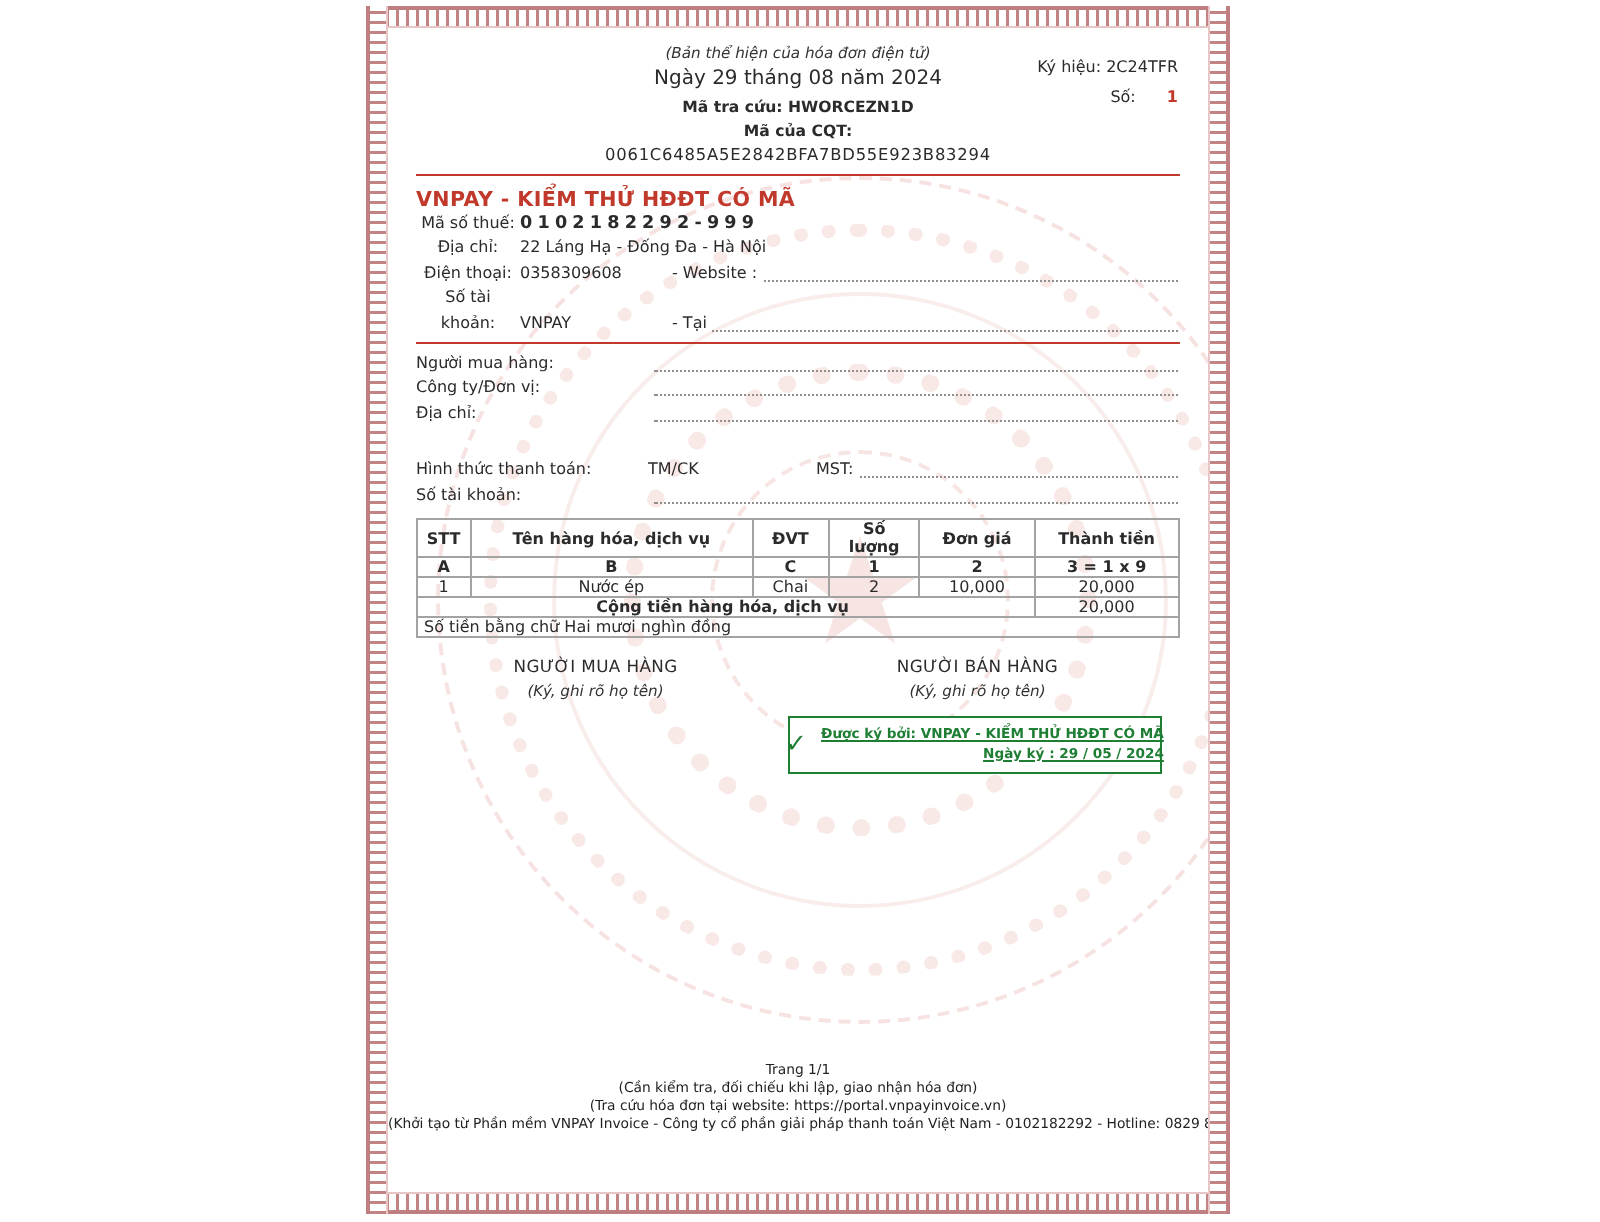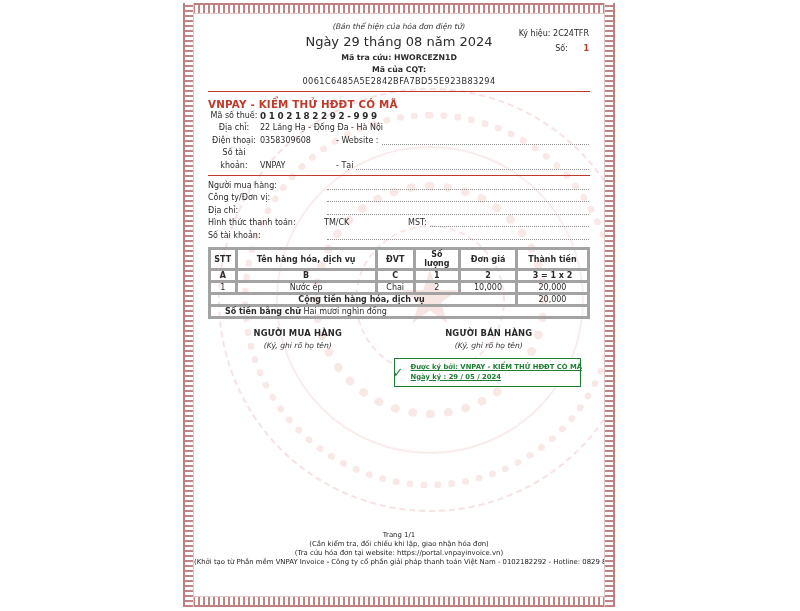--- a/index.html
+++ b/index.html
@@ -37,67 +37,67 @@
   .r4 { width:236px; height:236px; border:9px dotted rgba(192,57,43,.11); }
   .r5 { width:150px; height:150px; border:2px dashed rgba(192,57,43,.13); }
   .wm .star { position:absolute; transform:translate(-50%,-54%); font-size:74px; color:rgba(192,57,43,.13); }
 
   .content { position:absolute; inset:11px; padding:5px 14px 0 14px; z-index:1; }
 
   
   .hdr { position:relative; text-align:center; }
   .hdr-title { color:#c0392b; font-weight:bold; font-size:13.5px; margin-top:9px; letter-spacing:.3px; }
   .hdr-sub   { font-style:italic; font-size:7.6px; margin-top:3px; color:#333; }
-  .hdr-date  { font-size:13px; margin-top:3px; }
+  .hdr-date  { font-size:10px; margin-top:3px; }
   .hdr-lookup{ font-size:7.8px; font-weight:bold; margin-top:3.5px; }
   .hdr-cqt   { font-size:7.8px; font-weight:bold; margin-top:3px; }
   .hdr-code  { font-size:8.2px; font-weight:normal; margin-top:2.5px; letter-spacing:.4px; }
   .hdr-right { position:absolute; right:1px; top:7px; text-align:right; font-size:8px; }
   .hdr-right .row { margin-bottom:6px; }
   .num-red { color:#c0392b; font-weight:bold; margin-left:13px; }
   .divider { border:none; border-top:1.4px solid #c0392b; margin:5px 0 0 0; }
 
   
   .seller-name { color:#c0392b; font-weight:bold; font-size:10.3px; margin-top:6px; letter-spacing:.2px; }
   .frow { display:flex; align-items:flex-end; font-size:8px; line-height:12.4px; }
   .frow .lbl { width:52px; flex:none;text-align:center; }
   .frow .lbl-w { width:116px; flex:none; }
   .tax-val { font-weight:bold; font-size:8.8px; letter-spacing:2.6px; }
   .val-fixed { width:76px; flex:none; }
-  .val-pay { width:84px; flex:none; }
+  .val-pay { width:84px; flex:none;margin-top:16px; }
   .dots { flex:1; border-bottom:1px dotted #8f8f8f; margin:0 1px 2.5px 3px; min-width:10px; }
   .divider2 { border:none; border-top:1.2px solid #c0392b; margin:3px 0 4px 0; }
 
   
   table.items { width:100%; border-collapse:collapse; margin-top:5px; }
   table.items th, table.items td {
-    border:3px solid #a3a3a3; font-size:8px; padding:0 3px; text-align:center;
+    border:1px solid #a3a3a3; font-size:8px; padding:0 3px; text-align:center;
     background:transparent;
   }
   table.items { border:1.4px solid #3a3a3a; }
   th.c-stt{width:7%;} th.c-name{width:37%;} th.c-dvt{width:10%;}
   th.c-qty{width:12%;} th.c-price{width:15%;} th.c-amt{width:19%;}
   .code-row td { font-weight:bold; }
   .total-lbl { text-align:right; font-weight:bold; padding-right:6px !important; }
   .words-cell { text-align:left !important; }
-  .words-b { font-weight:bold;margin-left:11px; }
+  .words-b { font-weight:normal; }
 
   
   .sig { display:flex; margin-top:9px; }
   .sig-col { text-align:center; }
   .sig-left { width:47%; }
   .sig-right{ width:53%; }
-  .sig-title { font-weight:bold; font-size:8.4px; letter-spacing:.2px; }
+  .sig-title { font-weight:normal; font-size:8.4px; letter-spacing:.2px; }
   .sig-note { font-style:italic; font-size:7.6px; margin-top:3px; color:#333; }
   .sign-badge {
     margin:8px 9px 0 6px; border:1.6px solid #1e7e34; background:#fff;
     display:flex; align-items:center; justify-content:center; padding:4px 6px;
   }
   .check { color:#1e7e34; font-size:13px; font-weight:bold; margin-right:7px; line-height:1; }
-  .sign-lines { text-align:left; }
+  .sign-lines { text-align:right; }
   .sign-lines div {
     color:#1e7e34; font-weight:bold; font-size:6.8px; line-height:9.6px;
     text-decoration:underline; white-space:nowrap;
   }
 
   
   .footer { position:absolute; left:0; right:0; bottom:29px; text-align:center; }
   .footer div { font-size:6.9px; line-height:9px; white-space:nowrap; color:#222; }
 </style>
 </head>
@@ -197,21 +197,21 @@
         <th class="c-qty">Số lượng</th>
         <th class="c-price">Đơn giá</th>
         <th class="c-amt">Thành tiền</th>
       </tr>
       <tr class="code-row">
         <td>A</td>
         <td>B</td>
         <td>C</td>
         <td>1</td>
         <td>2</td>
-        <td>3 = 1 x 2</td>
+        <td>3 = 1 x 9</td>
       </tr>
       <tr>
         <td>1</td>
         <td>Nước ép</td>
         <td>Chai</td>
         <td>2</td>
         <td>10,000</td>
         <td>20,000</td>
       </tr>
       <tr>

